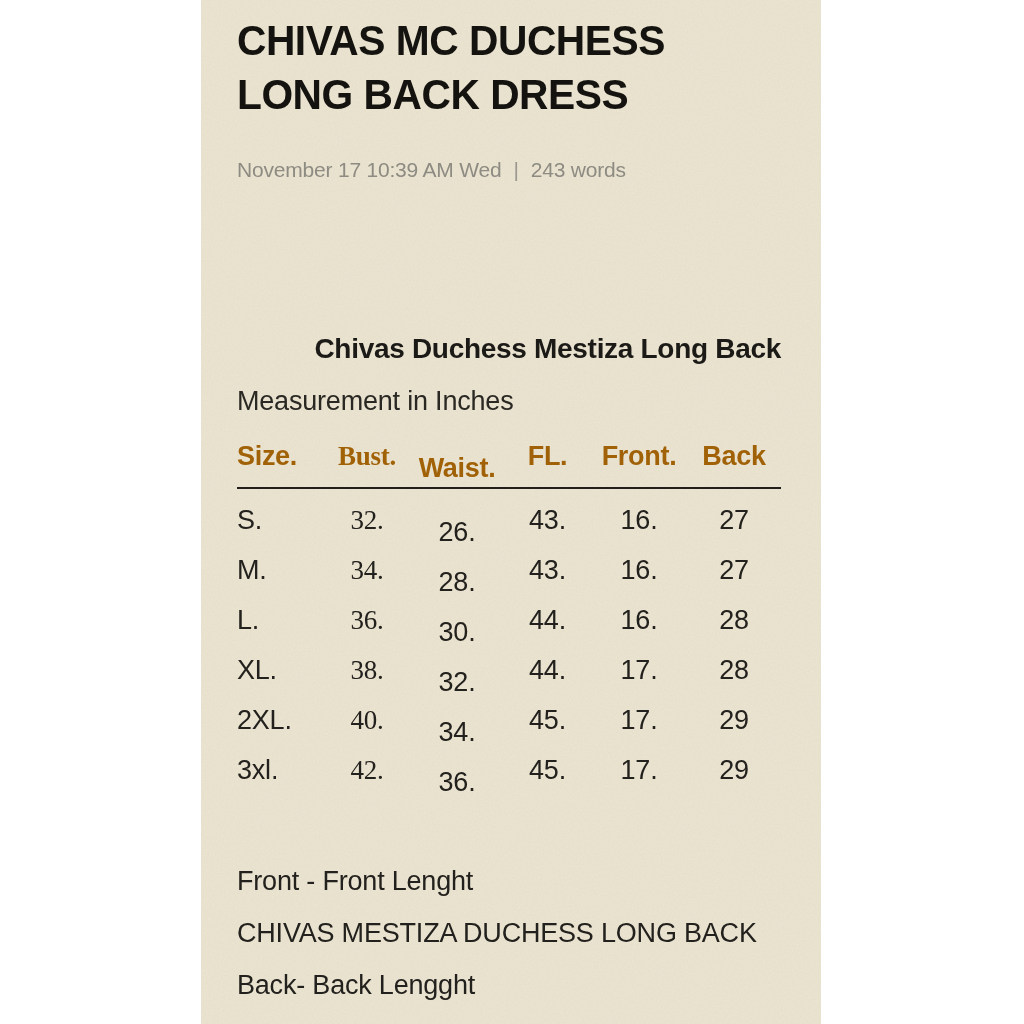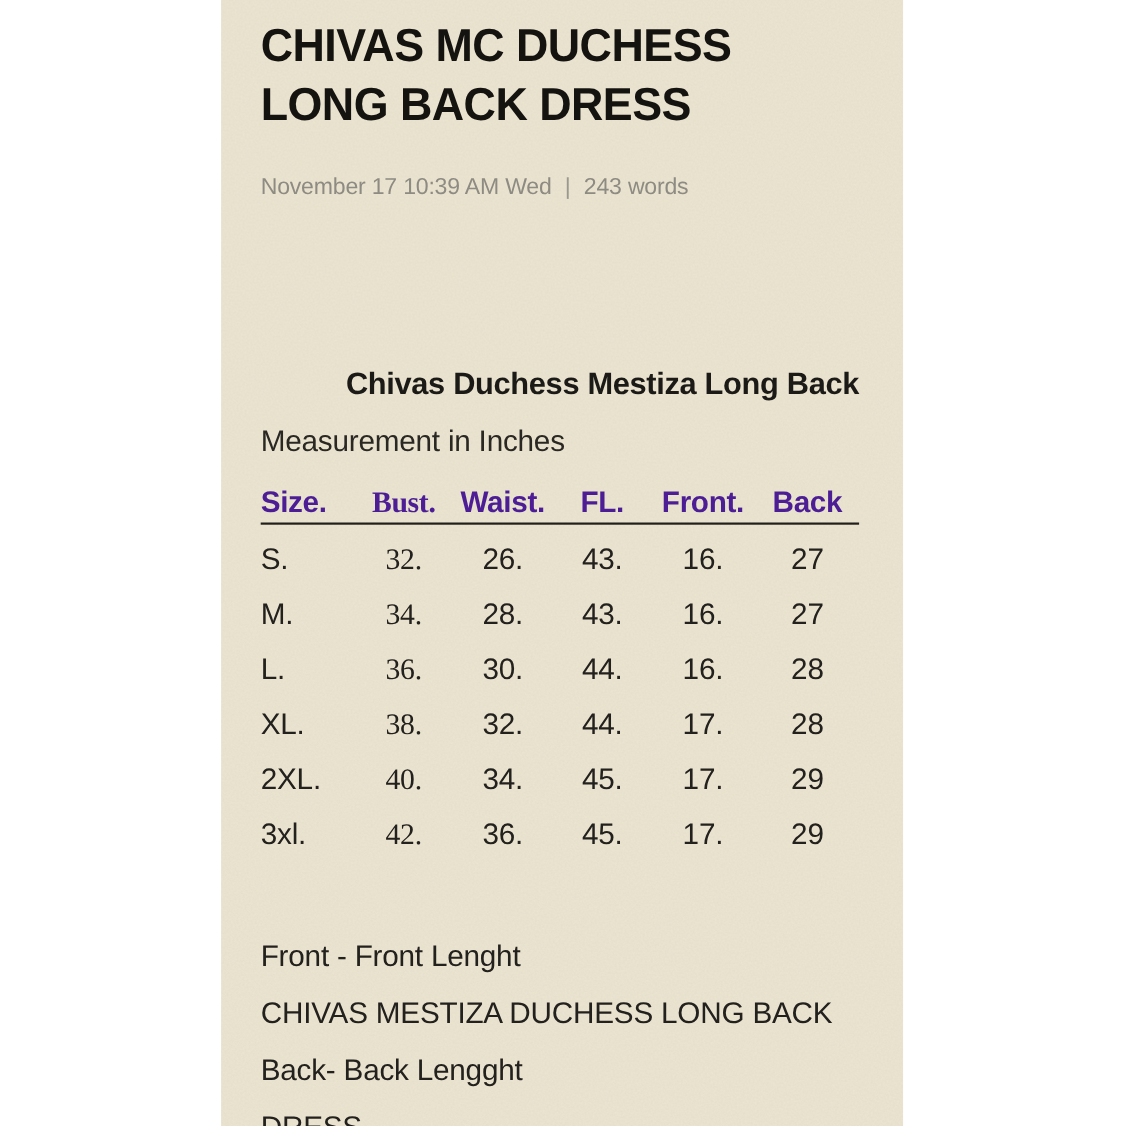--- a/index.html
+++ b/index.html
@@ -67,29 +67,29 @@
   }
 
   .size-table { margin-top: 26px; width: 544px; }
   .trow { display: flex; width: 544px; }
   .thead {
     font-weight: bold;
     font-size: 27px;
     line-height: 28px;
     padding-bottom: 5px;
     border-bottom: 2px solid #201f1b;
-    color: #4c1d95;
+    color: #a16207;
     letter-spacing: -0.3px;
   }
   .tbody-row { height: 50px; line-height: 50px; font-size: 27px; letter-spacing: -0.2px; }
   .tbody { margin-top: 6px; }
   .cell { display: block; }
   .c0 { width: 87px; text-align: left; }
   .c1 { width: 86px; text-align: center; font-family: Liberation Serif, serif; }
-  .c2 { width: 94px; text-align: center; }
+  .c2 { width: 94px; text-align: center; margin-top: 12px; }
   .c3 { width: 87px; text-align: center; }
   .c4 { width: 96px; text-align: center; }
   .c5 { width: 94px; text-align: center; }
 
   .notes { margin-top: 60px; }
   .note-line {
     font-size: 27px;
     line-height: 52px;
     letter-spacing: -0.2px;
     color: #23211d;

